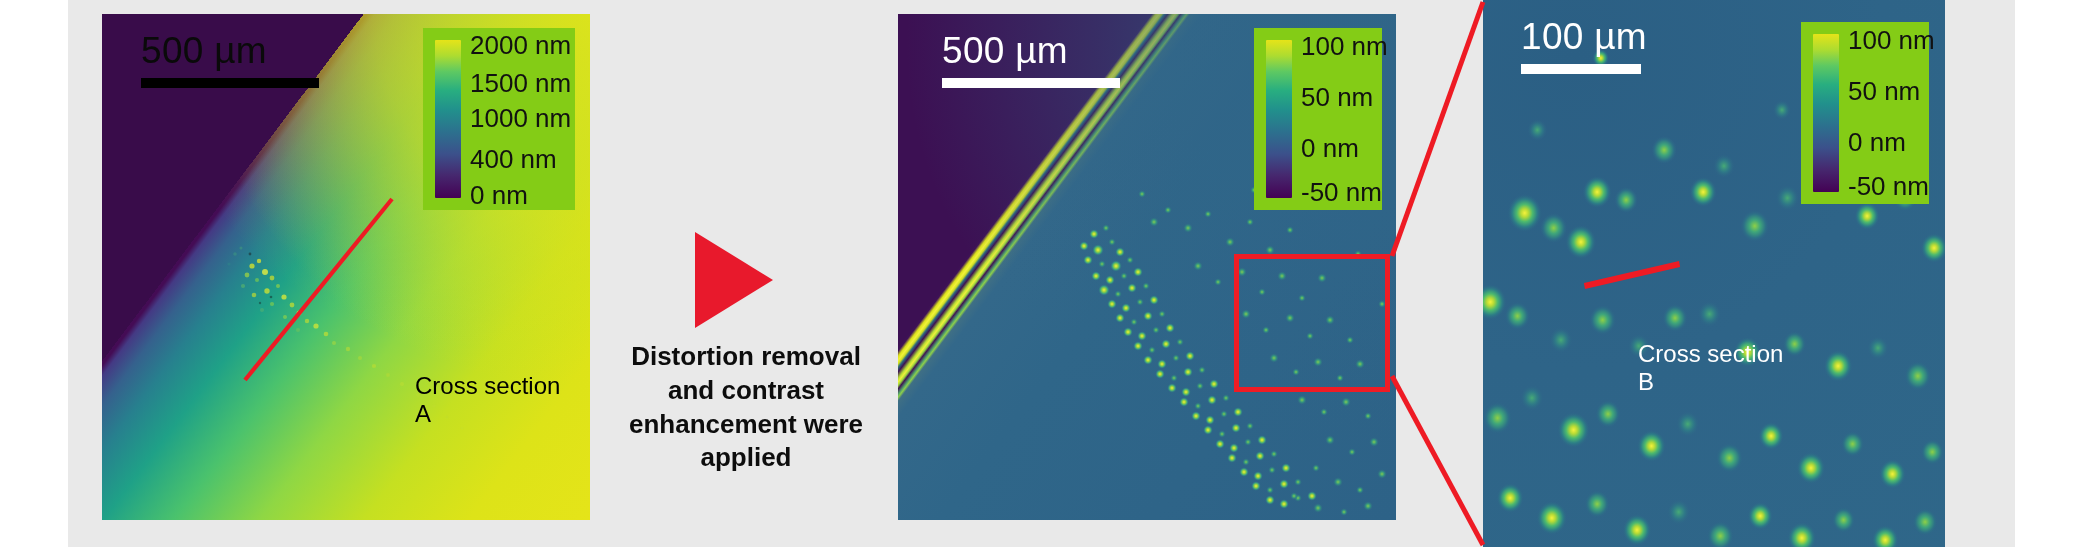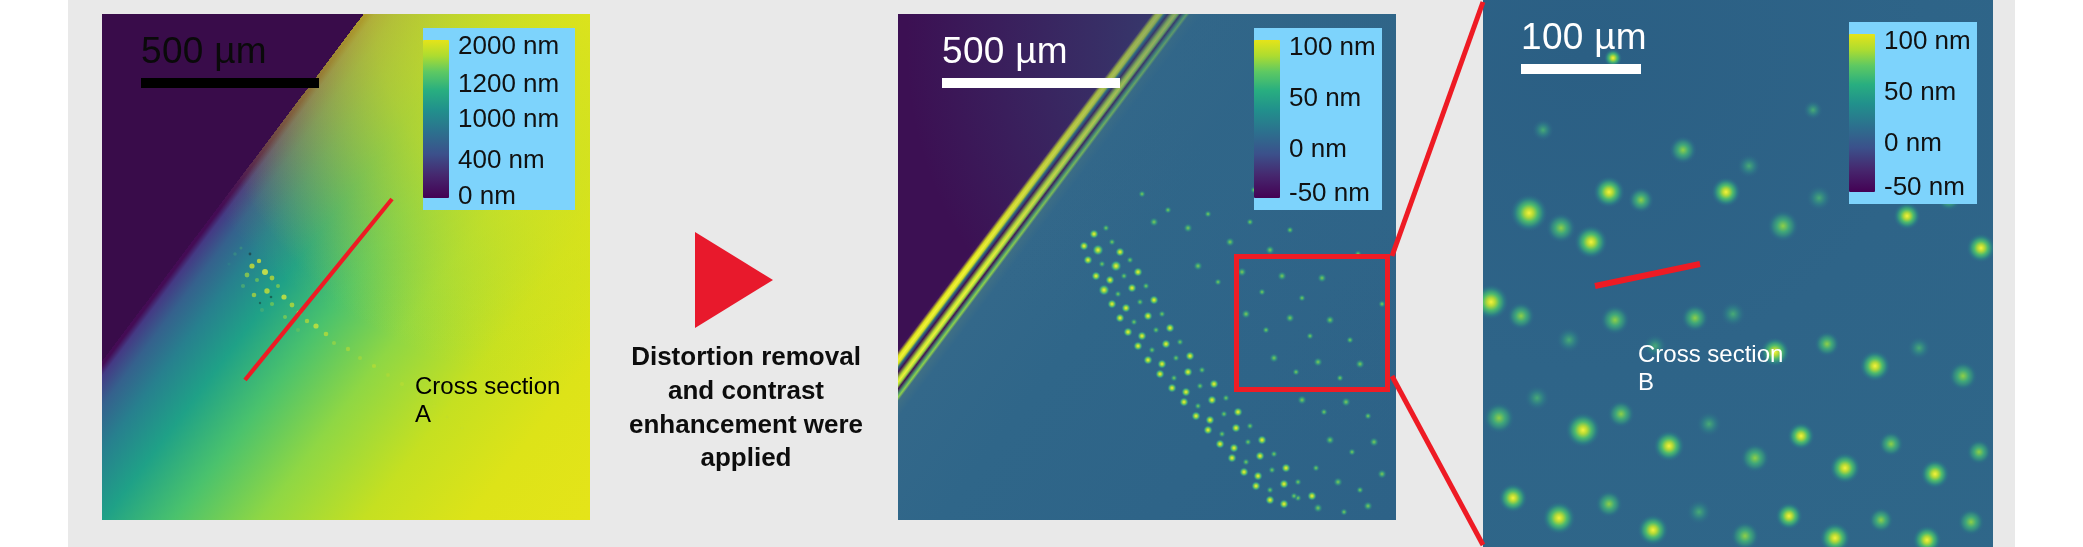--- a/index.html
+++ b/index.html
@@ -54,36 +54,36 @@
   #p2-top{
     background:
       radial-gradient(120% 110% at 88% 6%, rgba(48,101,136,.85) 0%, rgba(48,101,136,.35) 40%, rgba(48,101,136,0) 72%);
   }
   #roibox{
     position:absolute;left:336px;top:240px;width:156px;height:138px;
     border:5px solid #ef1c25;box-sizing:border-box;
   }
 
   
-  #panel3{left:1483px;top:0;width:510px;height:547px;background:#2e6488;}
+  #panel3{left:1483px;top:0;width:462px;height:547px;background:#2e6488;}
   #p3-base{
     background:
       radial-gradient(140% 120% at 20% 10%, #2b5f84 0%, #2e6488 48%, #2f6789 100%);
   }
 
   
   .sb{position:absolute;}
   .sb-label{font-size:37px;font-weight:400;letter-spacing:.3px;white-space:nowrap;line-height:1;}
   .sb-rule{margin-top:9px;height:10px;}
   #sb1{left:39px;top:18px;} #sb1 .sb-label{color:#0a0a0a;} #sb1 .sb-rule{background:#000;width:178px;}
   #sb2{left:44px;top:18px;} #sb2 .sb-label{color:#fff;}    #sb2 .sb-rule{background:#fff;width:178px;}
   #sb3{left:38px;top:18px;} #sb3 .sb-label{color:#fff;}    #sb3 .sb-rule{background:#fff;width:120px;}
 
   
-  .cbar{position:absolute;background:#7dd3fc;display:flex;padding:12px 14px 12px 0;box-sizing:border-box;}
+  .cbar{position:absolute;background:#84cc16;display:flex;padding:12px 14px 12px 12px;box-sizing:border-box;}
   .cbar-strip{width:26px;border-radius:1px;flex:0 0 auto;
     background:linear-gradient(to top,#440154 0%,#46276e 14%,#3b518b 28%,#2c718e 42%,#21918c 56%,#28ae80 68%,#5ec962 80%,#addc30 90%,#e5e419 100%);
   }
   .cbar-ticks{position:relative;margin-left:9px;flex:1 1 auto;}
   .cbar-ticks span{position:absolute;left:0;font-size:26px;color:#111;white-space:nowrap;line-height:1;transform:translateY(-50%);}
   #cbar1{right:15px;top:14px;width:152px;height:182px;}
   #cbar1 .cbar-strip{height:100%;}
   #cbar2{right:14px;top:14px;width:128px;height:182px;}
   #cbar3{right:16px;top:22px;width:128px;height:182px;}
   .xsec-label{position:absolute;font-size:24px;font-weight:normal;line-height:1.18;white-space:pre-line;}
@@ -153,21 +153,21 @@
 
     <div class="sb" id="sb1">
       <div class="sb-label">500 µm</div>
       <div class="sb-rule"></div>
     </div>
 
     <div class="cbar" id="cbar1">
       <div class="cbar-strip"></div>
       <div class="cbar-ticks">
         <span style="top:5px">2000 nm</span>
-        <span style="top:43px">1200 nm</span>
+        <span style="top:43px">1500 nm</span>
         <span style="top:78px">1000 nm</span>
         <span style="top:119px">400 nm</span>
         <span style="top:155px">0 nm</span>
       </div>
     </div>
 
     <svg class="panel-img" viewBox="0 0 488 506" preserveAspectRatio="none">
       <line x1="290" y1="185" x2="143" y2="366" stroke="#ee1b24" stroke-width="4.2"></line>
     </svg>
     <div class="xsec-label" id="xs1-label">Cross section

